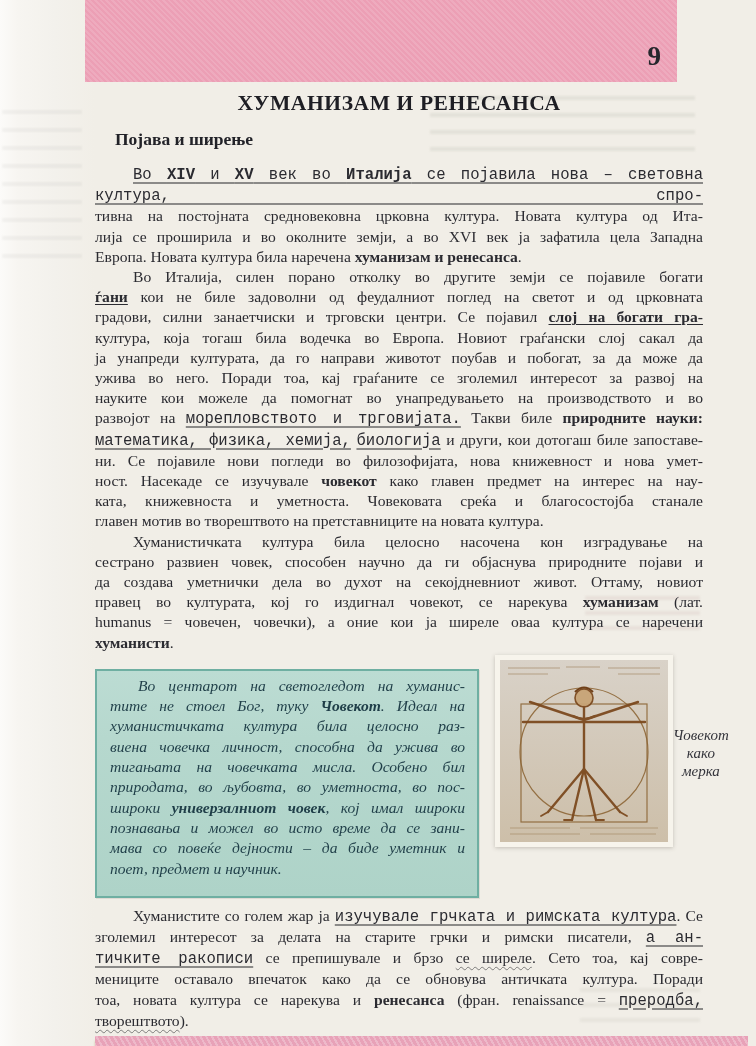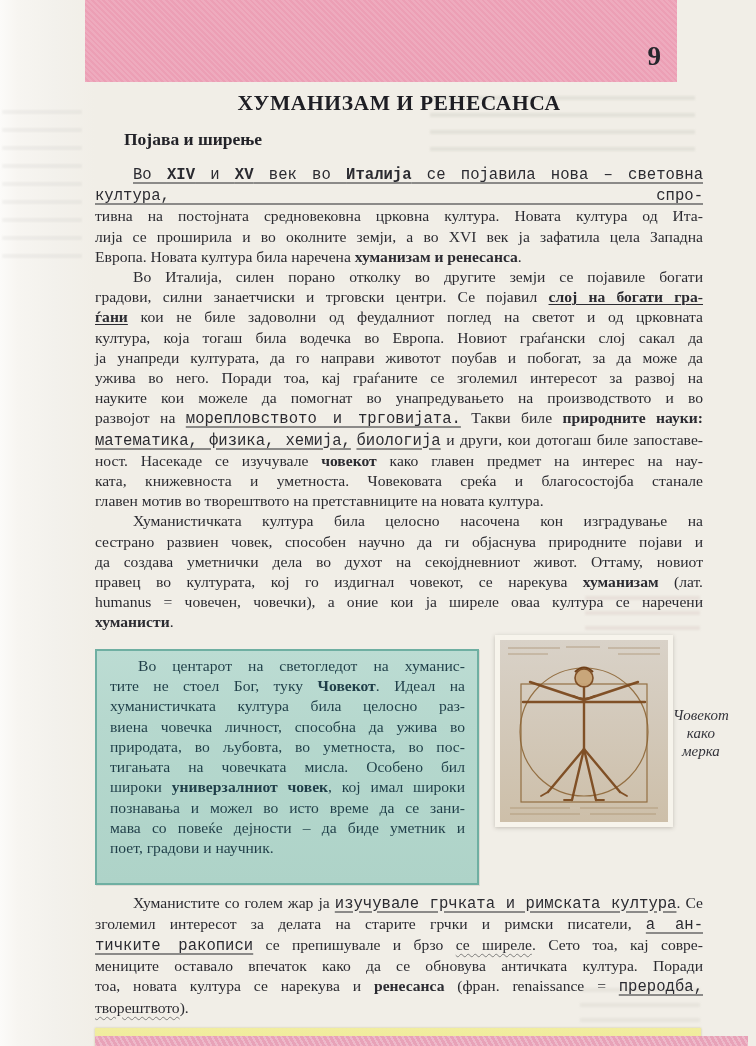--- a/index.html
+++ b/index.html
@@ -41,21 +41,21 @@
     font-size:27px;font-weight:bold;color:#26262c;line-height:1;
   }
   .col{
     position:absolute;left:95px;top:90px;width:608px;
   }
   .lesson-title{
     text-align:center;font-size:21.5px;font-weight:bold;letter-spacing:.6px;
     color:#1e1e24;line-height:26px;
   }
   .section-heading{
-    margin:12px 0 0 29px;font-size:17.5px;font-weight:bold;color:#222228;line-height:22px;
+    margin:12px 0 0 20px;font-size:17.5px;font-weight:bold;color:#222228;line-height:22px;
   }
   .body-text{font-size:15.6px;line-height:20.2px;}
   .rich{margin-top:14px;}
   .rich.cont{margin-top:0;}
   .tline{text-align:justify;text-align-last:justify;}
   .rich .tline:first-child{text-indent:38px;}
   .rich .tline:last-child{text-align-last:left;}
   .b{font-weight:700;margin-top:36px;}
   .u-pencil{
     text-decoration:underline;
@@ -78,22 +78,22 @@
     text-underline-offset:3px;
     margin-top:23px;
   }
   .feature-row{
     margin-top:2px;display:flex;gap:16px;align-items:flex-start;
   }
   .ideal-box{
     width:384px;flex:0 0 384px;
     border:2px solid var(--sidebar_box_border);
     background:linear-gradient(180deg,#bcdcd3,var(--sidebar_box_bg) 30%,#aed3c8);
-    padding:5px 12px 24px 13px;
-    color:var(--sidebar_box_text);
+    padding:5px 12px 17px 13px;
+    font-style:italic;color:var(--sidebar_box_text);
     font-size:15.6px;line-height:20.3px;
     box-shadow:1px 1px 0 rgba(0,0,0,.08);
   }
   .ideal-box .tline:first-child{text-indent:28px;}
   .figure{
     width:178px;flex:0 0 178px;display:flex;align-items:center;
   }
   .photo-frame{
     width:178px;height:192px;background:#f7f4ec;padding:5px;
     box-shadow:0 1px 4px rgba(60,50,40,.25);
@@ -147,53 +147,54 @@
     <div class="section-heading">Појава и ширење</div>
 
     <div class="body-text rich">
         <div class="tline"><span class="u-pencil">Во </span><span class="b u-pencil">XIV</span><span class="u-pencil"> и </span><span class="b u-pencil">XV</span><span class="u-pencil"> век во </span><span class="b u-pencil">Италија</span><span class="u-pencil"> се појавила нова – световна култура, спро-</span></div>
         <div class="tline"><span>тивна на постојната средновековна црковна култура. Новата култура од Ита-</span></div>
         <div class="tline"><span>лија се проширила и во околните земји, а во XVI век ја зафатила цела Западна</span></div>
         <div class="tline"><span>Европа. Новата култура била наречена </span><span class="b">хуманизам и ренесанса</span><span>.</span></div>
       </div>
     <div class="body-text rich cont">
         <div class="tline"><span>Во Италија, силен порано отколку во другите земји се појавиле богати</span></div>
+        <div class="tline"><span class="b u-ink">ѓани</span><span> кои не биле задоволни од феудалниот поглед на светот и од црковната</span></div>
         <div class="tline"><span>градови, силни занаетчиски и трговски центри. Се појавил </span><span class="b u-ink">слој на богати гра-</span></div>
-        <div class="tline"><span class="b u-ink">ѓани</span><span> кои не биле задоволни од феудалниот поглед на светот и од црковната</span></div>
         <div class="tline"><span>култура, која тогаш била водечка во Европа. Новиот граѓански слој сакал да</span></div>
         <div class="tline"><span>ја унапреди културата, да го направи животот поубав и побогат, за да може да</span></div>
         <div class="tline"><span>ужива во него. Поради тоа, кај граѓаните се зголемил интересот за развој на</span></div>
         <div class="tline"><span>науките кои можеле да помогнат во унапредувањето на производството и во</span></div>
         <div class="tline"><span>развојот на </span><span class="u-pencil">морепловството и трговијата.</span><span> Такви биле </span><span class="b">природните науки:</span></div>
         <div class="tline"><span class="u-pencil">математика, физика, хемија,</span><span> </span><span class="u-pencil">биологија</span><span> и други, кои дотогаш биле запоставе-</span></div>
+        <div class="tline"><span>ни. Се појавиле нови погледи во филозофијата, нова книжевност и нова умет-</span></div>
         <div class="tline"><span>ност. Насекаде се изучувале </span><span class="b">човекот</span><span> како главен предмет на интерес на нау-</span></div>
         <div class="tline"><span>ката, книжевноста и уметноста. Човековата среќа и благосостојба станале</span></div>
         <div class="tline"><span>главен мотив во творештвото на претставниците на новата култура.</span></div>
       </div>
     <div class="body-text rich cont">
         <div class="tline"><span>Хуманистичката култура била целосно насочена кон изградување на</span></div>
         <div class="tline"><span>сестрано развиен човек, способен научно да ги објаснува природните појави и</span></div>
         <div class="tline"><span>да создава уметнички дела во духот на секојдневниот живот. Оттаму, новиот</span></div>
         <div class="tline"><span>правец во културата, кој го издигнал човекот, се нарекува </span><span class="b">хуманизам</span><span> (лат.</span></div>
         <div class="tline"><span>humanus = човечен, човечки), а оние кои ја ширеле оваа култура се наречени</span></div>
         <div class="tline"><span class="b">хуманисти</span><span>.</span></div>
       </div>
 
     <div class="feature-row">
       <div class="ideal-box rich">
           <div class="tline"><span>Во центарот на светогледот на хуманис-</span></div>
           <div class="tline"><span>тите не стоел Бог, туку </span><span class="b">Човекот</span><span>. Идеал на</span></div>
           <div class="tline"><span>хуманистичката култура била целосно раз-</span></div>
           <div class="tline"><span>виена човечка личност, способна да ужива во</span></div>
+          <div class="tline"><span>тигањата на човечката мисла. Особено бил</span></div>
           <div class="tline"><span>природата, во љубовта, во уметноста, во пос-</span></div>
-          <div class="tline"><span>тигањата на човечката мисла. Особено бил</span></div>
           <div class="tline"><span>широки </span><span class="b">универзалниот човек</span><span>, кој имал широки</span></div>
           <div class="tline"><span>познавања и можел во исто време да се зани-</span></div>
           <div class="tline"><span>мава со повеќе дејности – да биде уметник и</span></div>
-          <div class="tline"><span>поет, градови и научник.</span></div>
+          <div class="tline"><span>поет, предмет и научник.</span></div>
         </div>
       <div class="figure">
         <div class="photo-frame">
           <svg viewBox="0 0 168 182">
             <defs>
               <linearGradient id="parch" x1="0" y1="0" x2="0" y2="1">
                 <stop offset="0" stop-color="#d9d2c8"></stop>
                 <stop offset="0.45" stop-color="#d3c9ba"></stop>
                 <stop offset="1" stop-color="#cdbfa9"></stop>
               </linearGradient>

